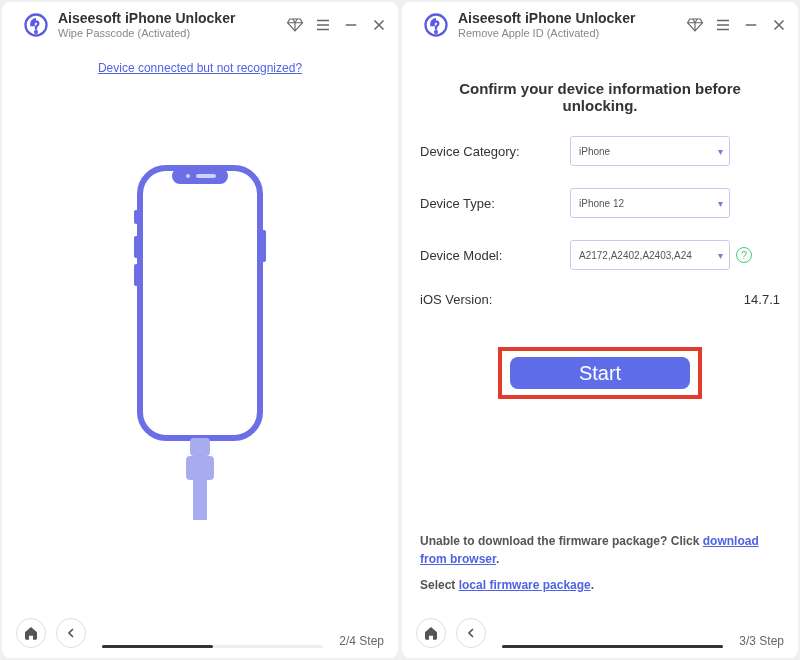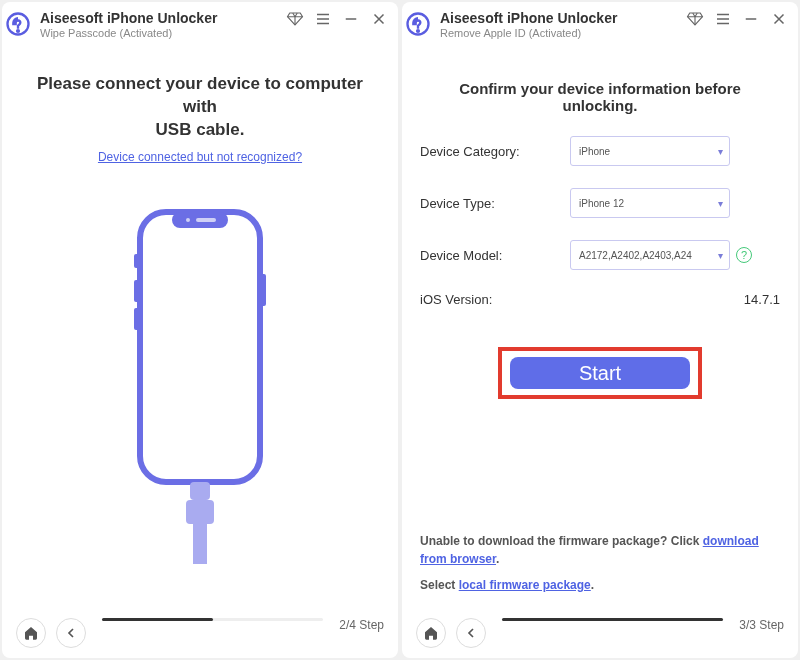--- a/index.html
+++ b/index.html
@@ -16,22 +16,22 @@
     background: #fff;
     border-radius: 8px;
     margin: 2px;
     display: flex;
     flex-direction: column;
     position: relative;
     overflow: hidden;
   }
   .titlebar {
     display: flex;
-    align-items: flex-start;
-    padding: 8px 10px 4px 2px;
+    align-items: center;
+    padding: 8px 10px 4px 20px;
     gap: 8px;
   }
   .app-logo {
     width: 28px;
     height: 28px;
     color: #5a5de0;
     flex-shrink: 0;
   }
   .title-text { flex: 1; }
   .app-title {
@@ -86,21 +86,21 @@
   .phone-wrap {
     flex: 1;
     display: flex;
     align-items: center;
     justify-content: center;
     margin-top: 6px;
   }
   .phone-svg { width: 180px; height: 360px; }
   .footer {
     display: flex;
-    align-items: flex-start;
+    align-items: flex-end;
     padding: 10px 14px;
     gap: 10px;
   }
   .circ-btn {
     width: 30px;
     height: 30px;
     border-radius: 50%;
     border: 1px solid #ddd;
     background: #fff;
     display: flex;
@@ -255,24 +255,20 @@
       </div>
       <div class="tc-icon">
         <svg viewBox="0 0 24 24" stroke="currentColor" stroke-width="2">
             <path d="M6 6l12 12M18 6L6 18"></path>
           </svg>
       </div>
     </div>
   </div>
 
   <div class="content">
-    <div class="prompt">
-      <span>Please connect your device to computer with</span><br>
-      <span>USB cable.</span>
-    </div>
     <a class="link">Device connected but not recognized?</a>
 
     <div class="phone-wrap">
       <svg class="phone-svg" viewBox="0 0 180 360">
 
         <rect x="30" y="8" width="120" height="270" rx="26" ry="26" fill="none" stroke="#6b6ee5" stroke-width="6"></rect>
 
         <rect x="62" y="8" width="56" height="16" rx="8" fill="#6b6ee5"></rect>
         <circle cx="78" cy="16" r="2" fill="#cfd0f6"></circle>
         <rect x="86" y="14" width="20" height="4" rx="2" fill="#cfd0f6"></rect>

